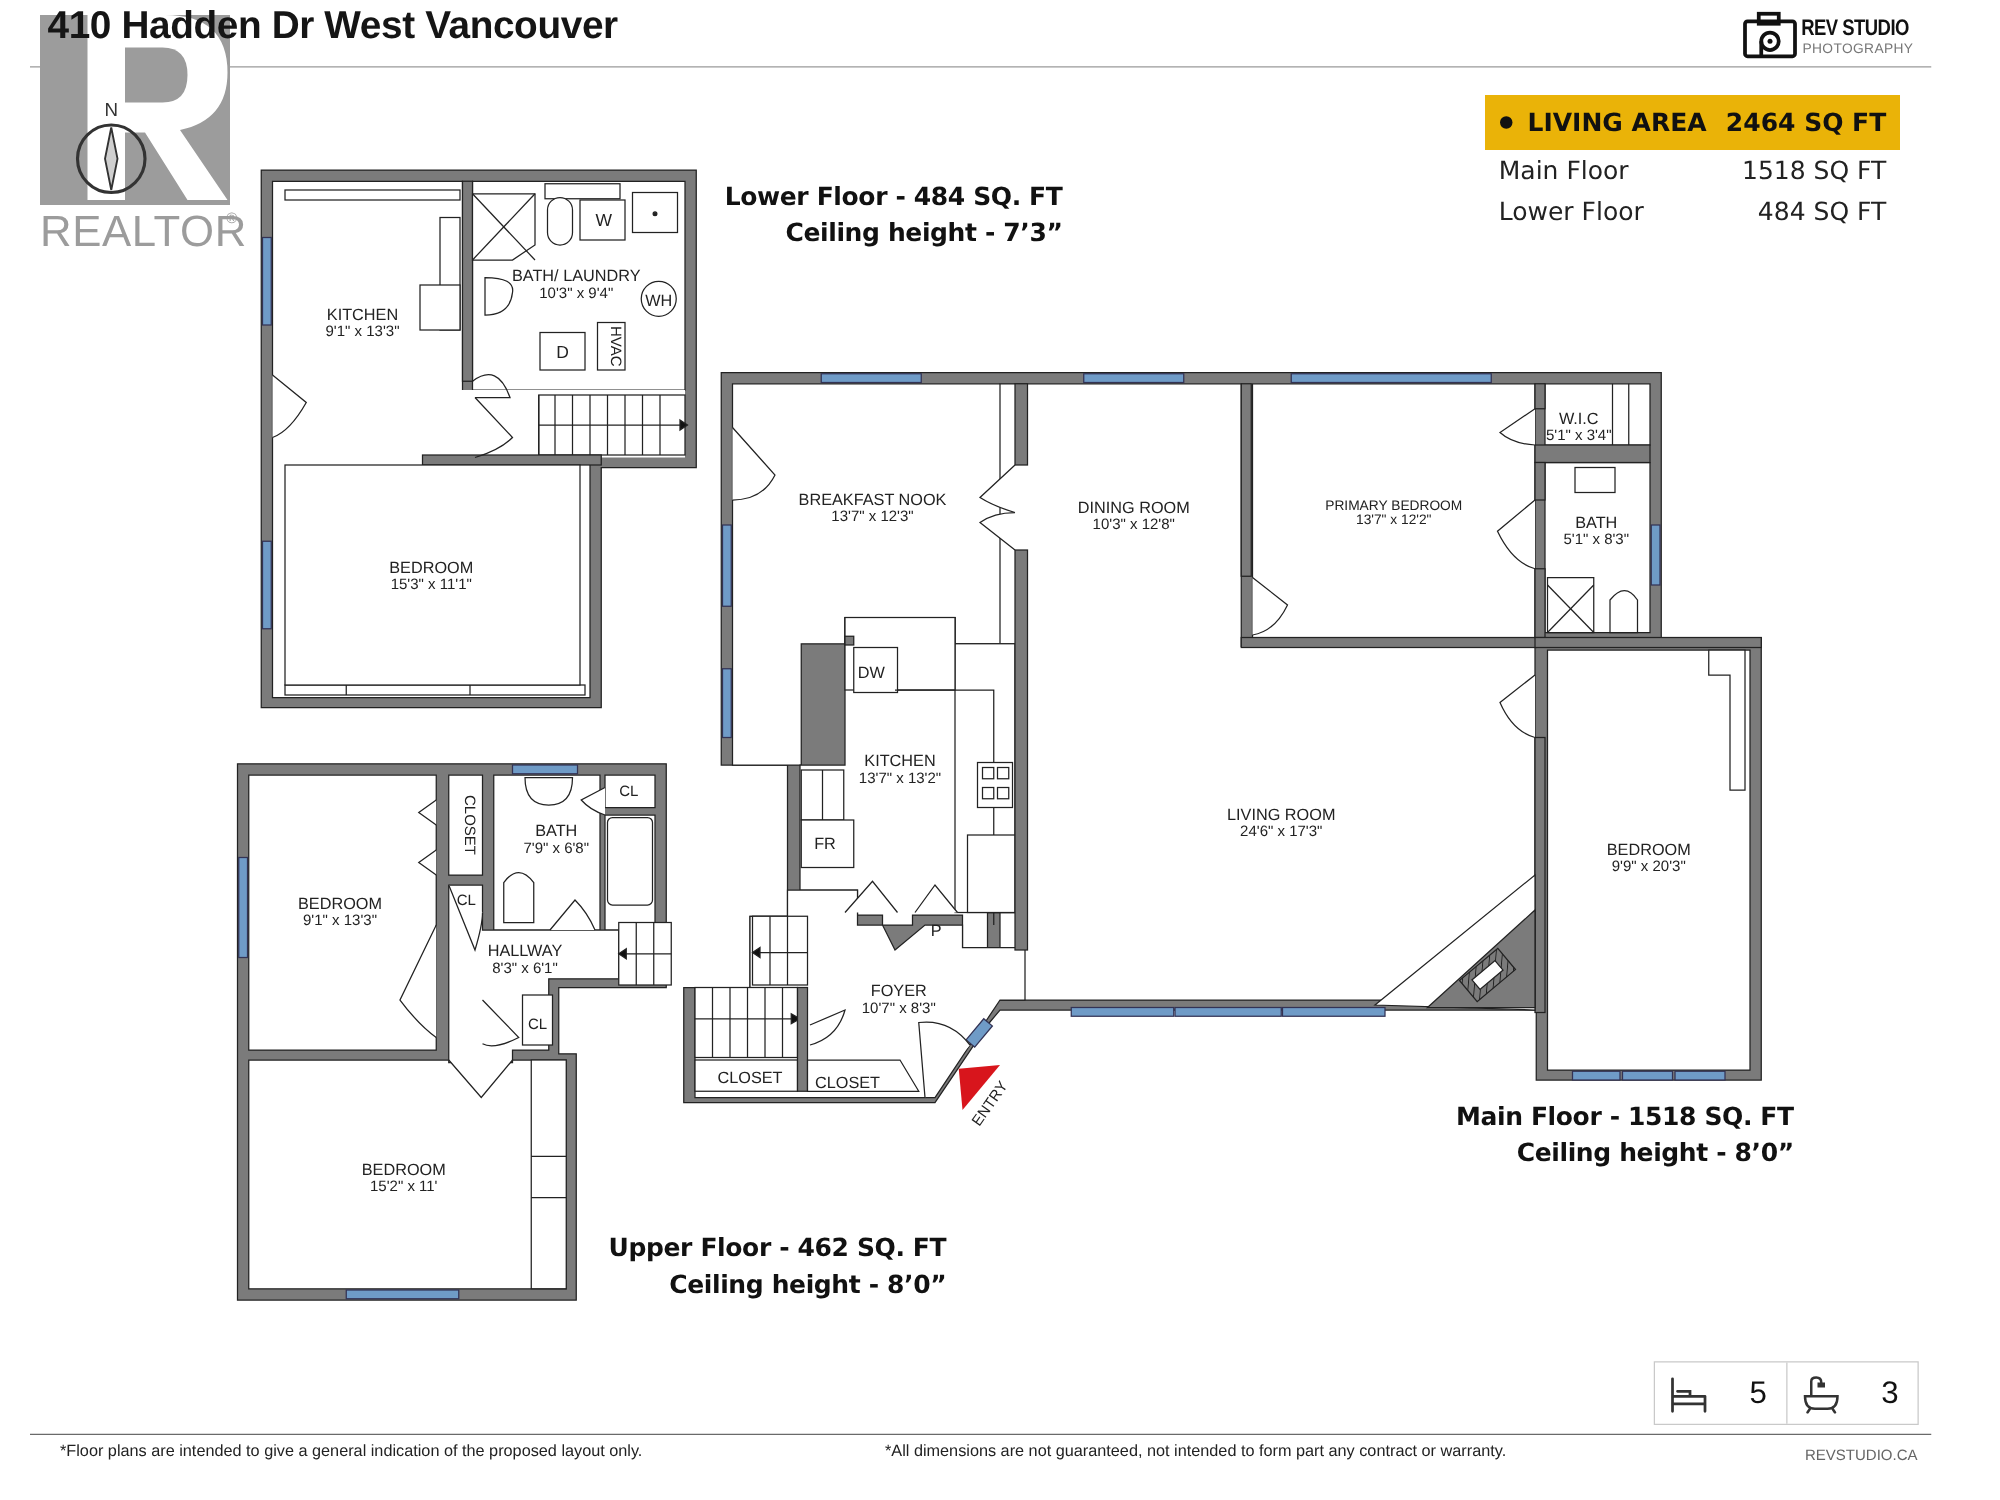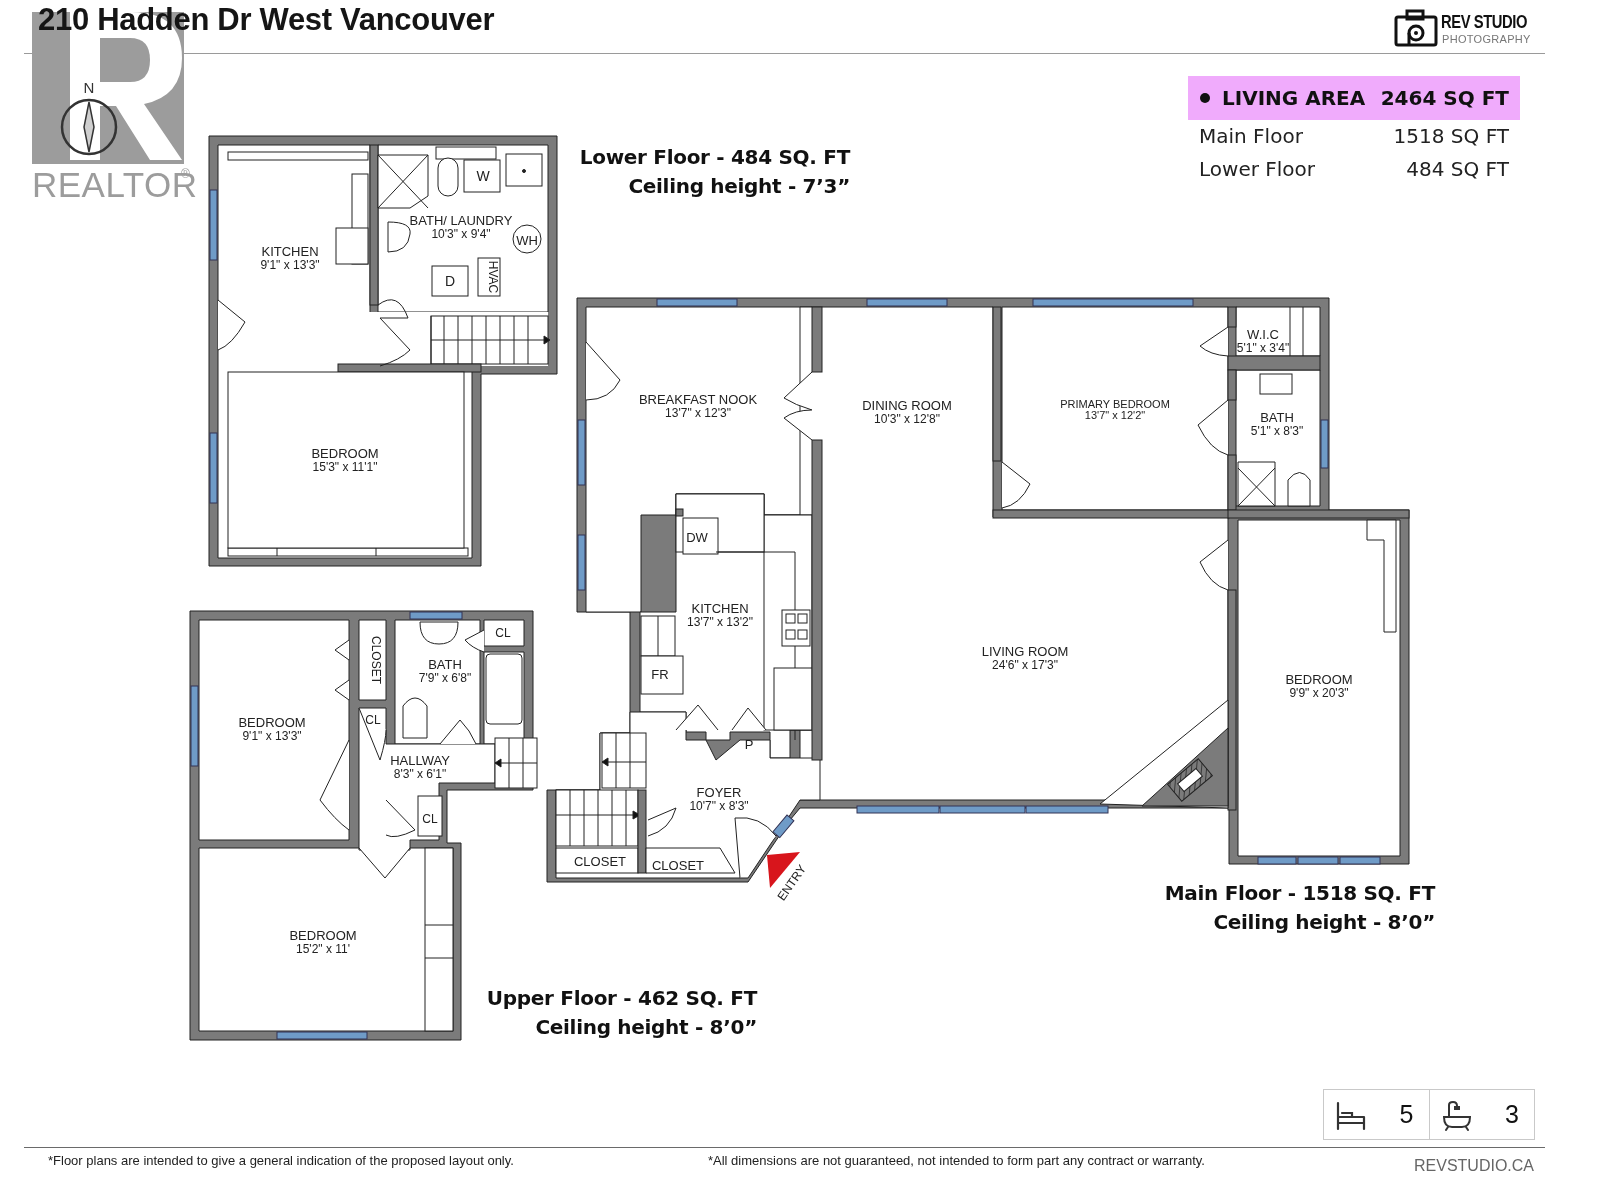--- a/index.html
+++ b/index.html
@@ -6,50 +6,50 @@
   body { width: 1600px; height: 1200px; position: relative; overflow: hidden; font-family: "DejaVu Sans", sans-serif; color: #111; }
   .abs { position: absolute; }
   .title { left: 38px; top: 2px; font-family: "Liberation Sans", sans-serif; font-weight: bold; font-size: 31px; letter-spacing: -0.3px; color: #151515; z-index: 3; }
   .top-rule { left: 24px; top: 53px; width: 1521px; height: 1px; background: #9a9a9a; }
   .bottom-rule { left: 24px; top: 1147px; width: 1521px; height: 1px; background: #6a6a6a; }
   .realtor { left: 32px; top: 10px; width: 165px; height: 195px; z-index: 2; pointer-events: none; }
   .brand { left: 1393px; top: 8px; width: 150px; height: 40px; }
   .brand-name { position: absolute; left: 48px; top: 4px; font-family: "Liberation Sans", sans-serif; font-weight: bold; font-size: 18px; letter-spacing: -0.5px; transform: scaleX(0.82); transform-origin: left; white-space: nowrap; }
   .brand-sub { position: absolute; left: 49px; top: 25px; font-family: "Liberation Sans", sans-serif; font-size: 11px; color: #777; letter-spacing: 0.3px; white-space: nowrap; }
   .area-table { left: 1188px; top: 76px; width: 332px; }
-  .area-head { background: #f0abfc; height: 44px; display: flex; align-items: center; justify-content: space-between; padding: 0 11px 0 12px; font-weight: bold; font-size: 20px; }
+  .area-head { background: #eab308; height: 44px; display: flex; align-items: center; justify-content: space-between; padding: 0 11px 0 12px; font-weight: bold; font-size: 20px; }
   .area-head .dot { display: inline-block; width: 10px; height: 10px; border-radius: 50%; background: #111; margin-right: 12px; vertical-align: middle; position: relative; top: -2px; }
   .area-row { display: flex; justify-content: space-between; padding: 0 11px 0 11px; font-size: 20px; height: 33px; line-height: 33px; color: #222; }
   .area-row:first-of-type { margin-top: 4px; }
   .floor-label { font-family: "DejaVu Sans", sans-serif; font-weight: bold; font-size: 20px; text-align: right; line-height: 29px; color: #111; letter-spacing: -0.3px; }
   .stats { left: 1323px; top: 1089px; width: 210px; height: 49px; border: 1px solid #c9c9c9; display: flex; }
   .stat { flex: 1; display: flex; align-items: center; justify-content: space-between; padding: 0 15px 0 10px; font-family: "Liberation Sans", sans-serif; font-size: 25px; }
   .stat + .stat { border-left: 1px solid #c9c9c9; }
   .disclaimer { font-family: "Liberation Sans", sans-serif; font-size: 13px; color: #222; top: 1153px; white-space: nowrap; }
-  .site { right: 66px; top: 1157px; font-family: "Liberation Sans", sans-serif; font-size: 16px; color: #666; }
+  .site { right: 66px; top: 1157px; font-family: "Liberation Sans", sans-serif; font-size: 12px; color: #666; }
   svg.plan { position: absolute; left: 0; top: 0; width: 1600px; height: 1200px; }
   .rl { font-family: "Liberation Sans", sans-serif; fill: #222; text-anchor: middle; }
 </style>
 </head>
 <body>
 
 <svg class="abs realtor" viewBox="0 0 165 195">
   <rect x="0" y="2" width="152" height="152" fill="#9c9c9c"></rect>
   <path d="M38 2 H100 Q150 2 150 48 Q150 86 112 94 L150 150 H118 L84 96 H68 V150 H38 Z" fill="#ffffff"></path>
   <path d="M68 28 H98 Q118 28 118 50 Q118 72 98 72 H68 Z" fill="#9c9c9c"></path>
   <text x="57" y="83" font-family="Liberation Sans, sans-serif" font-size="15" fill="#333" text-anchor="middle">N</text>
   <g>
     <circle cx="57" cy="117" r="27" fill="none" stroke="#333" stroke-width="2.5"></circle>
     <path d="M57 92 L62 117 L57 142 L52 117 Z" fill="#cfcfcf" stroke="#333" stroke-width="1.5"></path>
   </g>
   <text x="0" y="187" font-family="Liberation Sans, sans-serif" font-size="35" fill="#9c9c9c" letter-spacing="0.5">REALTOR</text>
   <text x="149" y="168" font-family="Liberation Sans, sans-serif" font-size="12" fill="#9c9c9c">®</text>
 </svg>
 
-<div class="abs title">210 Hadden Dr West Vancouver</div>
+<div class="abs title">410 Hadden Dr West Vancouver</div>
 <div class="abs top-rule"></div>
 
 <div class="abs brand">
   <svg width="46" height="40" viewBox="0 0 46 40" style="position:absolute;left:0;top:0;">
     <rect x="3" y="9" width="40" height="28" rx="2" fill="none" stroke="#111" stroke-width="3"></rect>
     <rect x="14" y="3" width="16" height="8" fill="none" stroke="#111" stroke-width="3"></rect>
     <circle cx="23" cy="25" r="7" fill="none" stroke="#111" stroke-width="3"></circle>
     <circle cx="23" cy="25" r="2" fill="#111"></circle>
     <line x1="16" y1="25" x2="16" y2="37" stroke="#111" stroke-width="3"></line>
   </svg>

